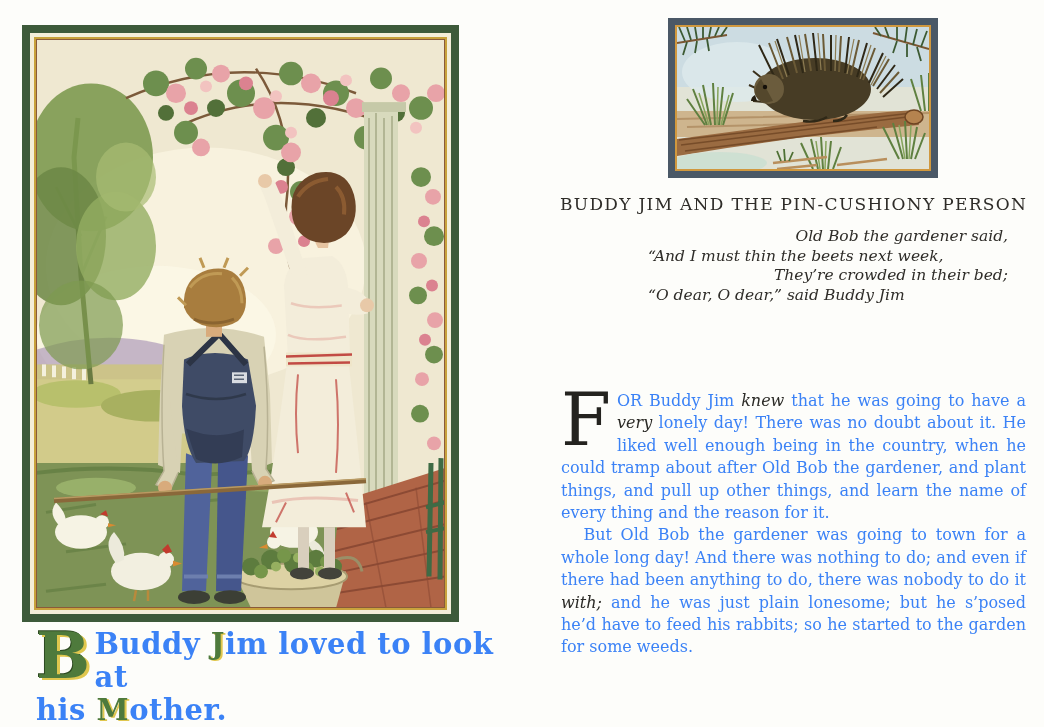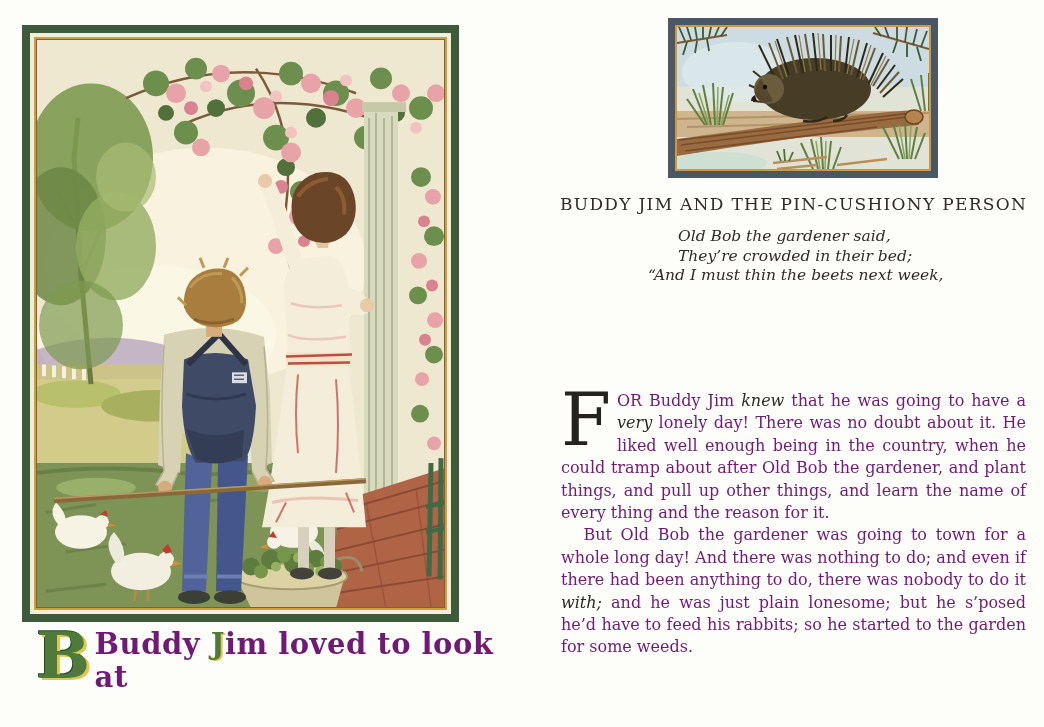--- a/index.html
+++ b/index.html
@@ -30,21 +30,21 @@
     font-weight:bold;color:#38331f;
     font-size:29px;line-height:33px;letter-spacing:0.5px;
   }
   .caption .initial{
     float:left;
     font-size:64px;line-height:56px;
     color:#4e7a3c;
     text-shadow:3px 2px 0 #e0c74e, -1px -1px 0 #2e4a22;
     margin-right:4px;
   }
-  .seg-plain{color:#701a75;}
+  .seg-plain{color:#3b82f6;}
   .seg-green{color:#4e7a3c;text-shadow:2px 1px 0 #e0c74e;}
   .seg-italic{font-style:italic;margin-top:36px;}
 
   
   .small-frame{
     position:absolute;left:668px;top:18px;width:270px;height:160px;
     box-sizing:border-box;border:7px solid #4a5866;background:#d7dde0;
     box-shadow:inset 0 0 0 2px #d0983e;
     padding:2px;
   }
@@ -54,21 +54,21 @@
     position:absolute;left:560px;top:194px;width:466px;
     text-align:center;
     font-size:17px;letter-spacing:1.3px;
     color:#2e2c28;font-weight:normal;margin:0;
     white-space:nowrap;
   }
   .poem{
     position:absolute;left:648px;top:227px;width:360px;
     font-style:italic;font-size:15.5px;line-height:19.6px;color:#2e2c28;
   }
-  .poem-line.indent{margin-left:30px;}
+  .poem-line.indent{margin-left:30px;text-align:right;}
 
   .prose{
     position:absolute;left:561px;top:390px;width:465px;
     font-size:16px;line-height:22.4px;text-align:justify;color:#2b2a26;
   }
   .prose p{margin:0;}
   .prose p + p{text-indent:1.4em;}
   .drop-cap{
     float:left;
     font-size:72px;line-height:56px;
@@ -307,20 +307,21 @@
 
         <path d="M18 468 L330 448" stroke="#8a683a" stroke-width="5" fill="none"></path>
         <path d="M18 466 L330 446" stroke="#b99a62" stroke-width="1.5" fill="none"></path>
       </svg>
     </div>
   </div>
 
   <div class="caption">
     <span class="initial">B</span>
     <div><span class="seg-plain">B</span><span class="seg-plain">uddy </span><span class="seg-green">J</span><span class="seg-plain">im loved to look at</span></div>
+    <div><span class="seg-plain">his </span><span class="seg-green">M</span><span class="seg-plain">other.</span></div>
   </div>
 
   <div class="small-frame">
     <svg viewBox="0 0 252 142" preserveAspectRatio="none">
       <g>
         <rect x="0" y="0" width="252" height="142" fill="#ccdce2"></rect>
         <rect x="0" y="60" width="252" height="82" fill="#e9e6d2" opacity="0.7"></rect>
         <ellipse cx="60" cy="45" rx="55" ry="30" fill="#ddeaec" opacity="0.8"></ellipse>
       </g>
       <g>
@@ -366,22 +367,23 @@
       </g>
       <path d="M96 136 L150 130 M160 138 L210 132 M100 142 L140 138" stroke="#b98f5c" stroke-width="2.5" fill="none"></path>
       <path d="M104 134 L100 124 M108 134 L107 122 M112 134 L116 125" stroke="#4e7034" stroke-width="1.8" fill="none"></path>
     </svg>
   </div>
 
   <h1 class="story-title">BUDDY JIM AND THE PIN-CUSHIONY PERSON</h1>
 
   <div class="poem">
     <div class="poem-line indent">Old Bob the gardener said,</div>
+    <div class="poem-line">“And I must thin the beets next week,</div>
     <div class="poem-line indent">They’re crowded in their bed;</div>
-    <div class="poem-line">“And I must thin the beets next week,</div>
+    <div class="poem-line">“O dear, O dear,” said Buddy Jim</div>
   </div>
 
   <div class="prose">
     <p><span class="drop-cap">F</span><span><span class="seg-plain">OR Buddy Jim </span><span class="seg-italic">knew</span><span class="seg-plain"> that he was going to have a </span><span class="seg-italic">very</span><span class="seg-plain"> lonely day!  There was no doubt about it.  He liked well enough being in the country, when he could tramp about after Old Bob the gardener, and plant things, and pull up other things, and learn the name of every thing and the reason for it.</span></span></p>
     <p><span><span class="seg-plain">But Old Bob the gardener was going to town for a whole long day!  And there was nothing to do; and even if there had been anything to do, there was nobody to do it </span><span class="seg-italic">with;</span><span class="seg-plain"> and he was just plain lonesome; but he s’posed he’d have to feed his rabbits; so he started to the garden for some weeds.</span></span></p>
 
   </div>
 
 </div>
 

